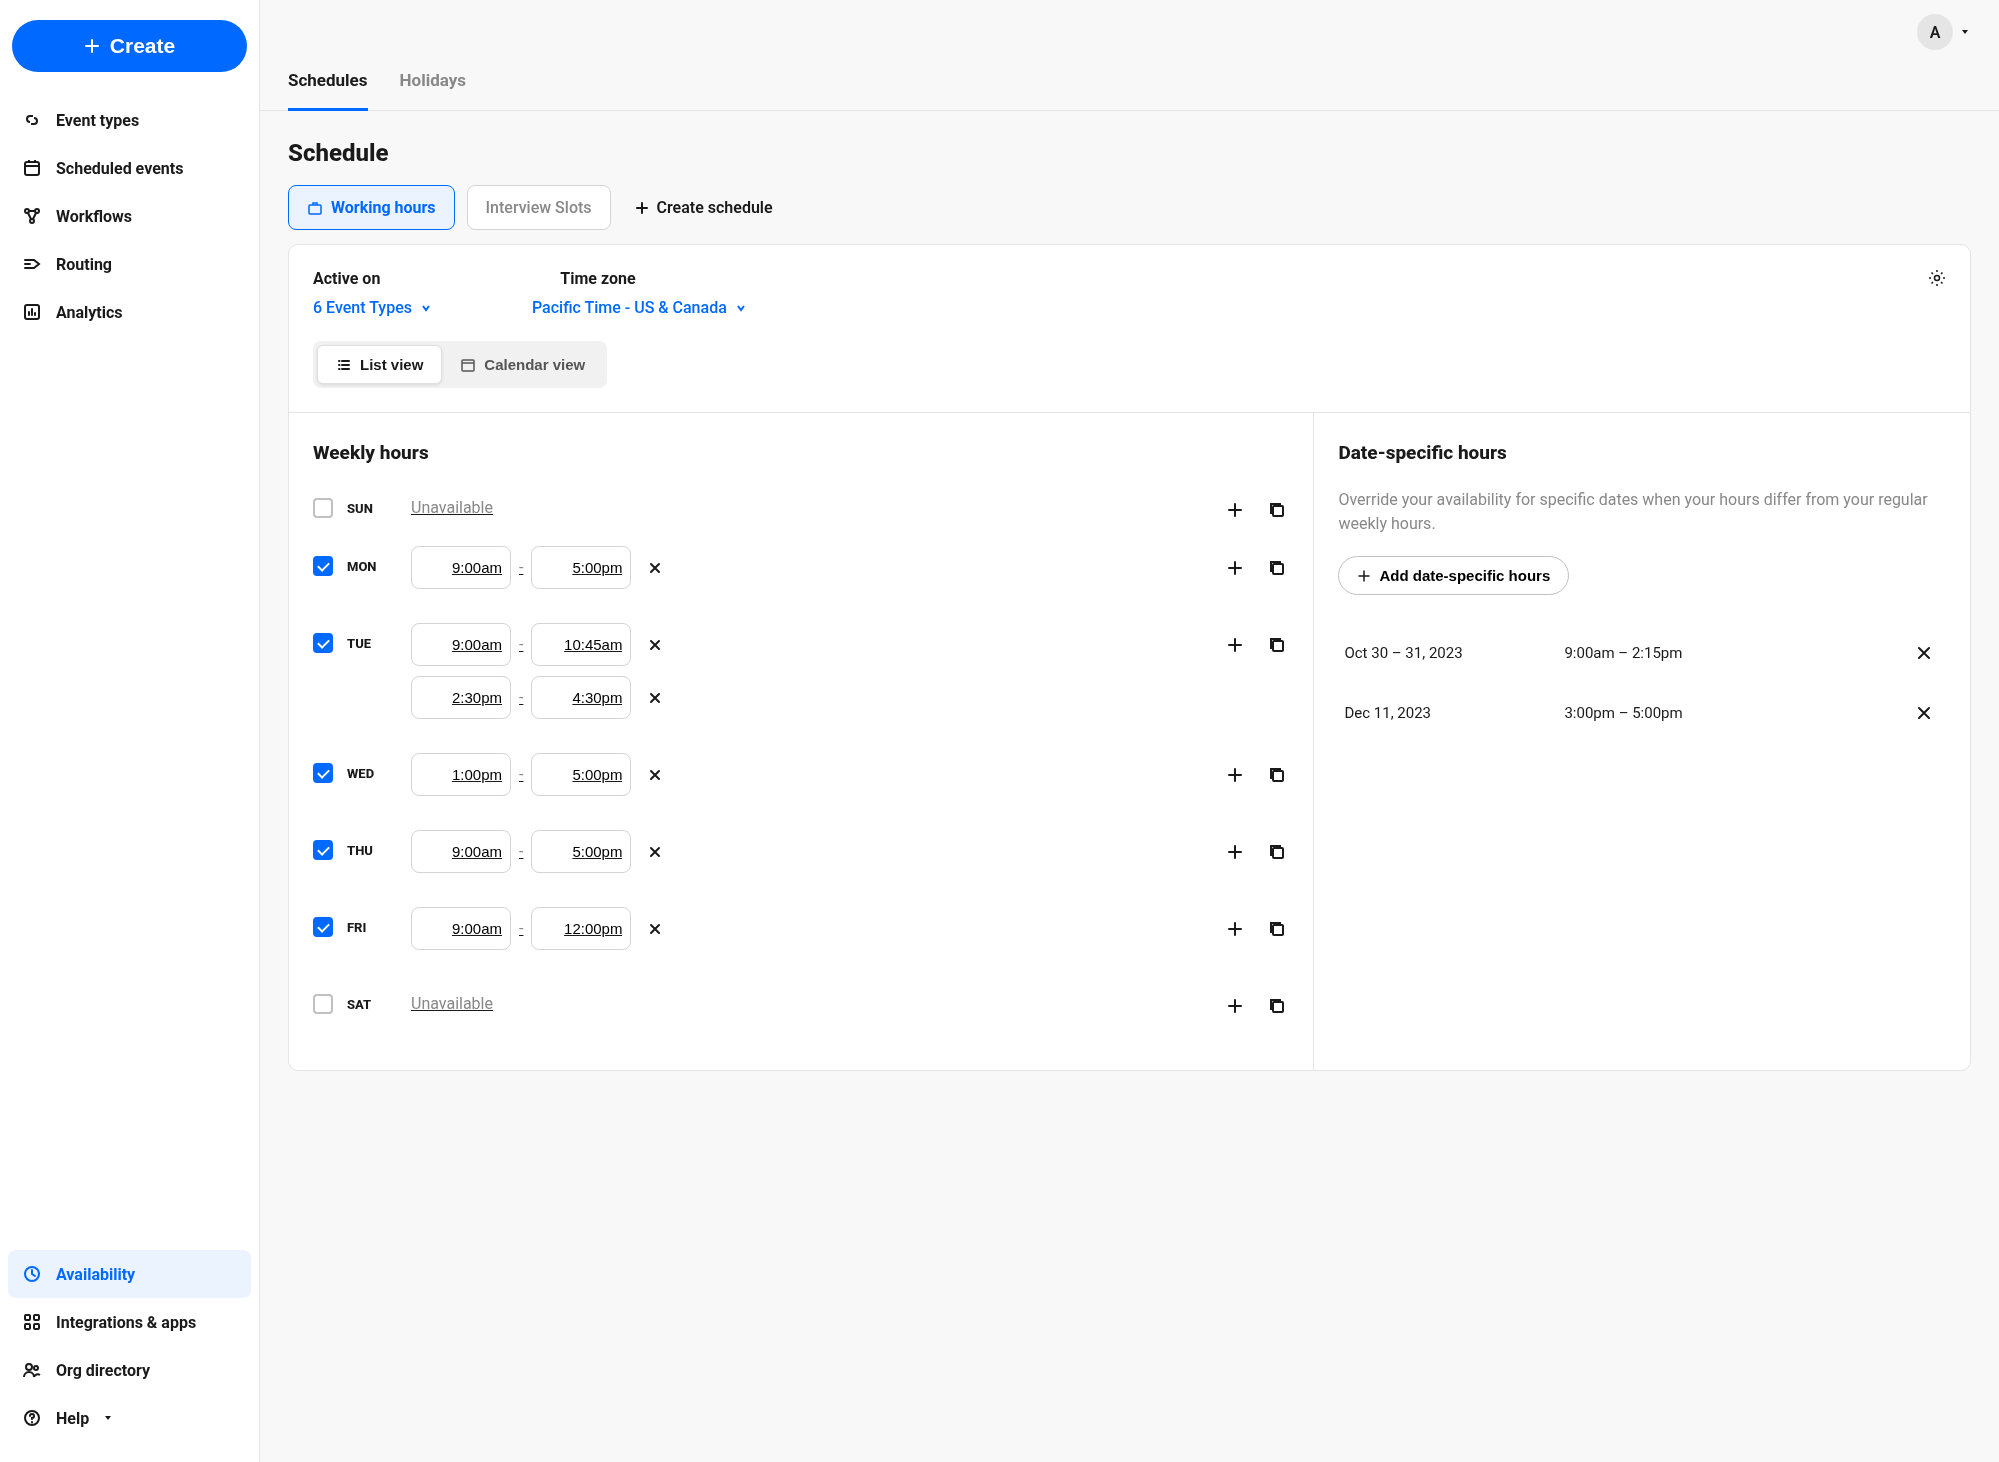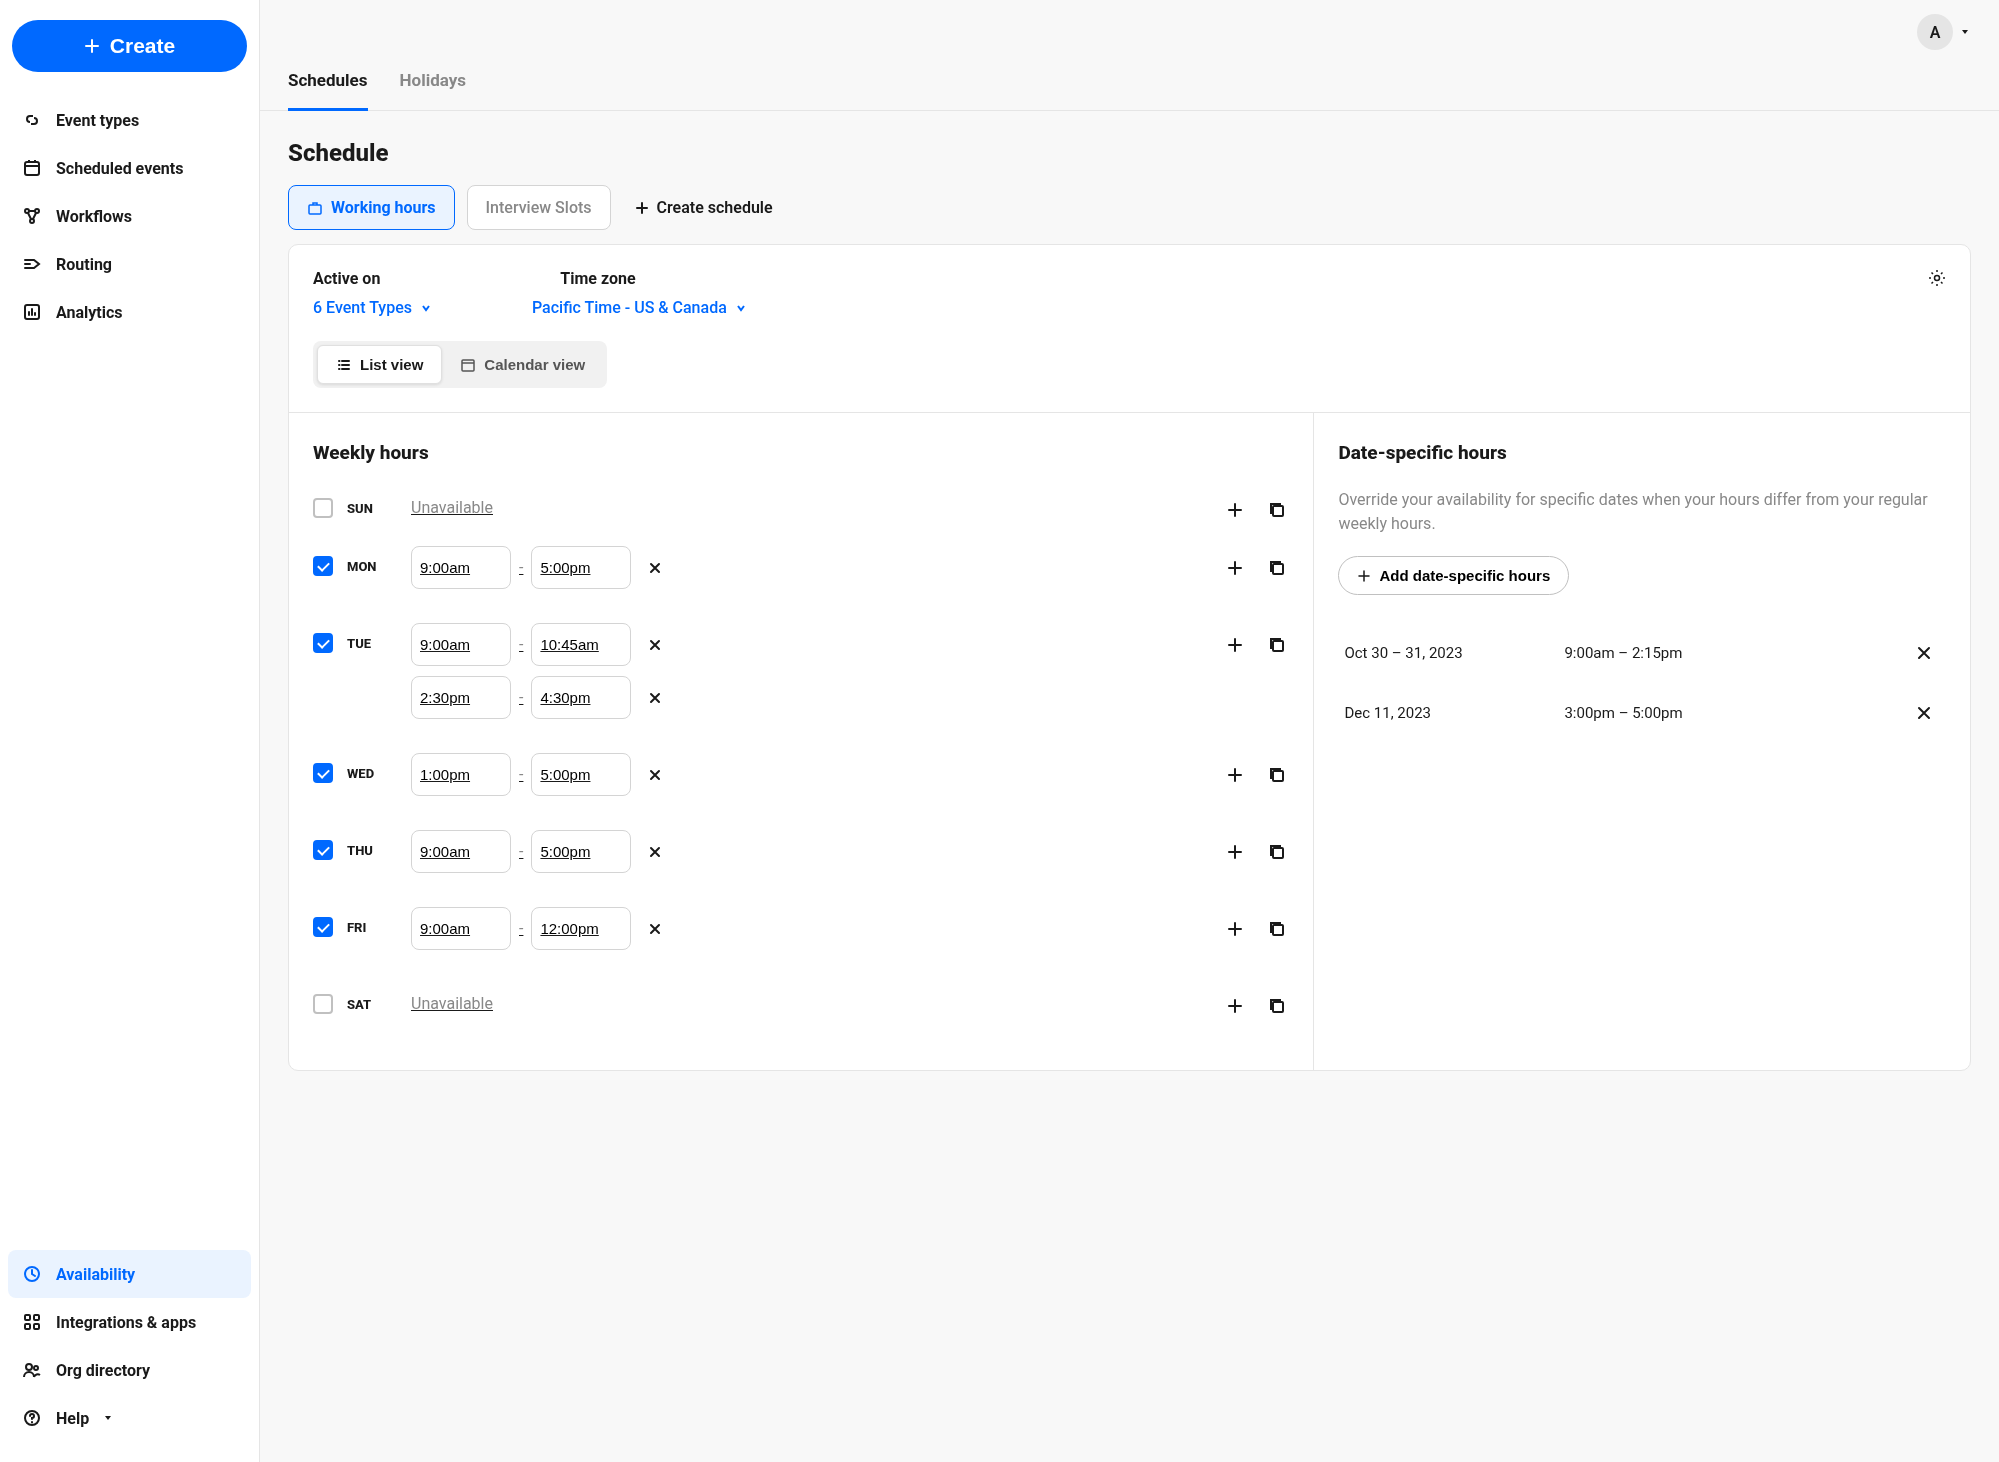--- a/index.html
+++ b/index.html
@@ -45,21 +45,21 @@
     .section-title { font-size: 19px; font-weight: 800; margin-bottom: 24px; }
     .day-block { display: flex; align-items: flex-start; margin-bottom: 24px; }
     .day-left { display: flex; align-items: center; gap: 14px; width: 98px; flex-shrink: 0; padding-top: 10px; }
     .chk { width: 20px; height: 20px; border: 2px solid #c0c0c0; border-radius: 4px; cursor: pointer; display: flex; align-items: center; justify-content: center; flex-shrink: 0; }
     .chk.checked { background: #0069ff; border-color: #0069ff; }
     .chk.checked::after { content: ''; width: 5px; height: 9px; border: solid #fff; border-width: 0 2px 2px 0; transform: rotate(45deg); margin-bottom: 2px; }
     .day-name { font-size: 13px; font-weight: 800; }
     .intervals { flex: 1; text-decoration: underline; }
     .unavail { color: #888; font-size: 16px; padding-top: 10px; }
     .time-row { display: flex; align-items: center; gap: 8px; margin-bottom: 10px; }
-    .time-input { width: 100px; padding: 12px 8px; border: 1px solid #d4d4d4; border-radius: 8px; font-size: 15px; text-align: left; background: #fff; }
+    .time-input { width: 100px; padding: 12px 8px; border: 1px solid #d4d4d4; border-radius: 8px; font-size: 15px; text-align: right; background: #fff; }
     .dash { color: #888; }
     .x-btn { width: 32px; height: 32px; display: flex; align-items: center; justify-content: center; cursor: pointer; color: #1a1a1a; font-size: 18px; }
     .day-actions { display: flex; gap: 18px; margin-left: auto; padding-top: 10px; }
     .icon-btn { width: 24px; height: 24px; display: flex; align-items: center; justify-content: center; cursor: pointer; }
     .date-specific { flex: 1; padding: 28px 24px; }
     .desc { color: #888; font-size: 16px; margin-bottom: 20px; line-height: 1.5; }
     .add-date-btn { display: inline-flex; align-items: center; gap: 8px; border: 1px solid #c0c0c0; background: #fff; border-radius: 24px; padding: 10px 18px; font-size: 15px; font-weight: 600; cursor: pointer; margin-bottom: 28px; }
     .date-row { display: flex; align-items: center; padding: 14px 6px; font-size: 15px; }
     .date-col { flex: 0 0 220px; }
     .hours-col { flex: 1; }

